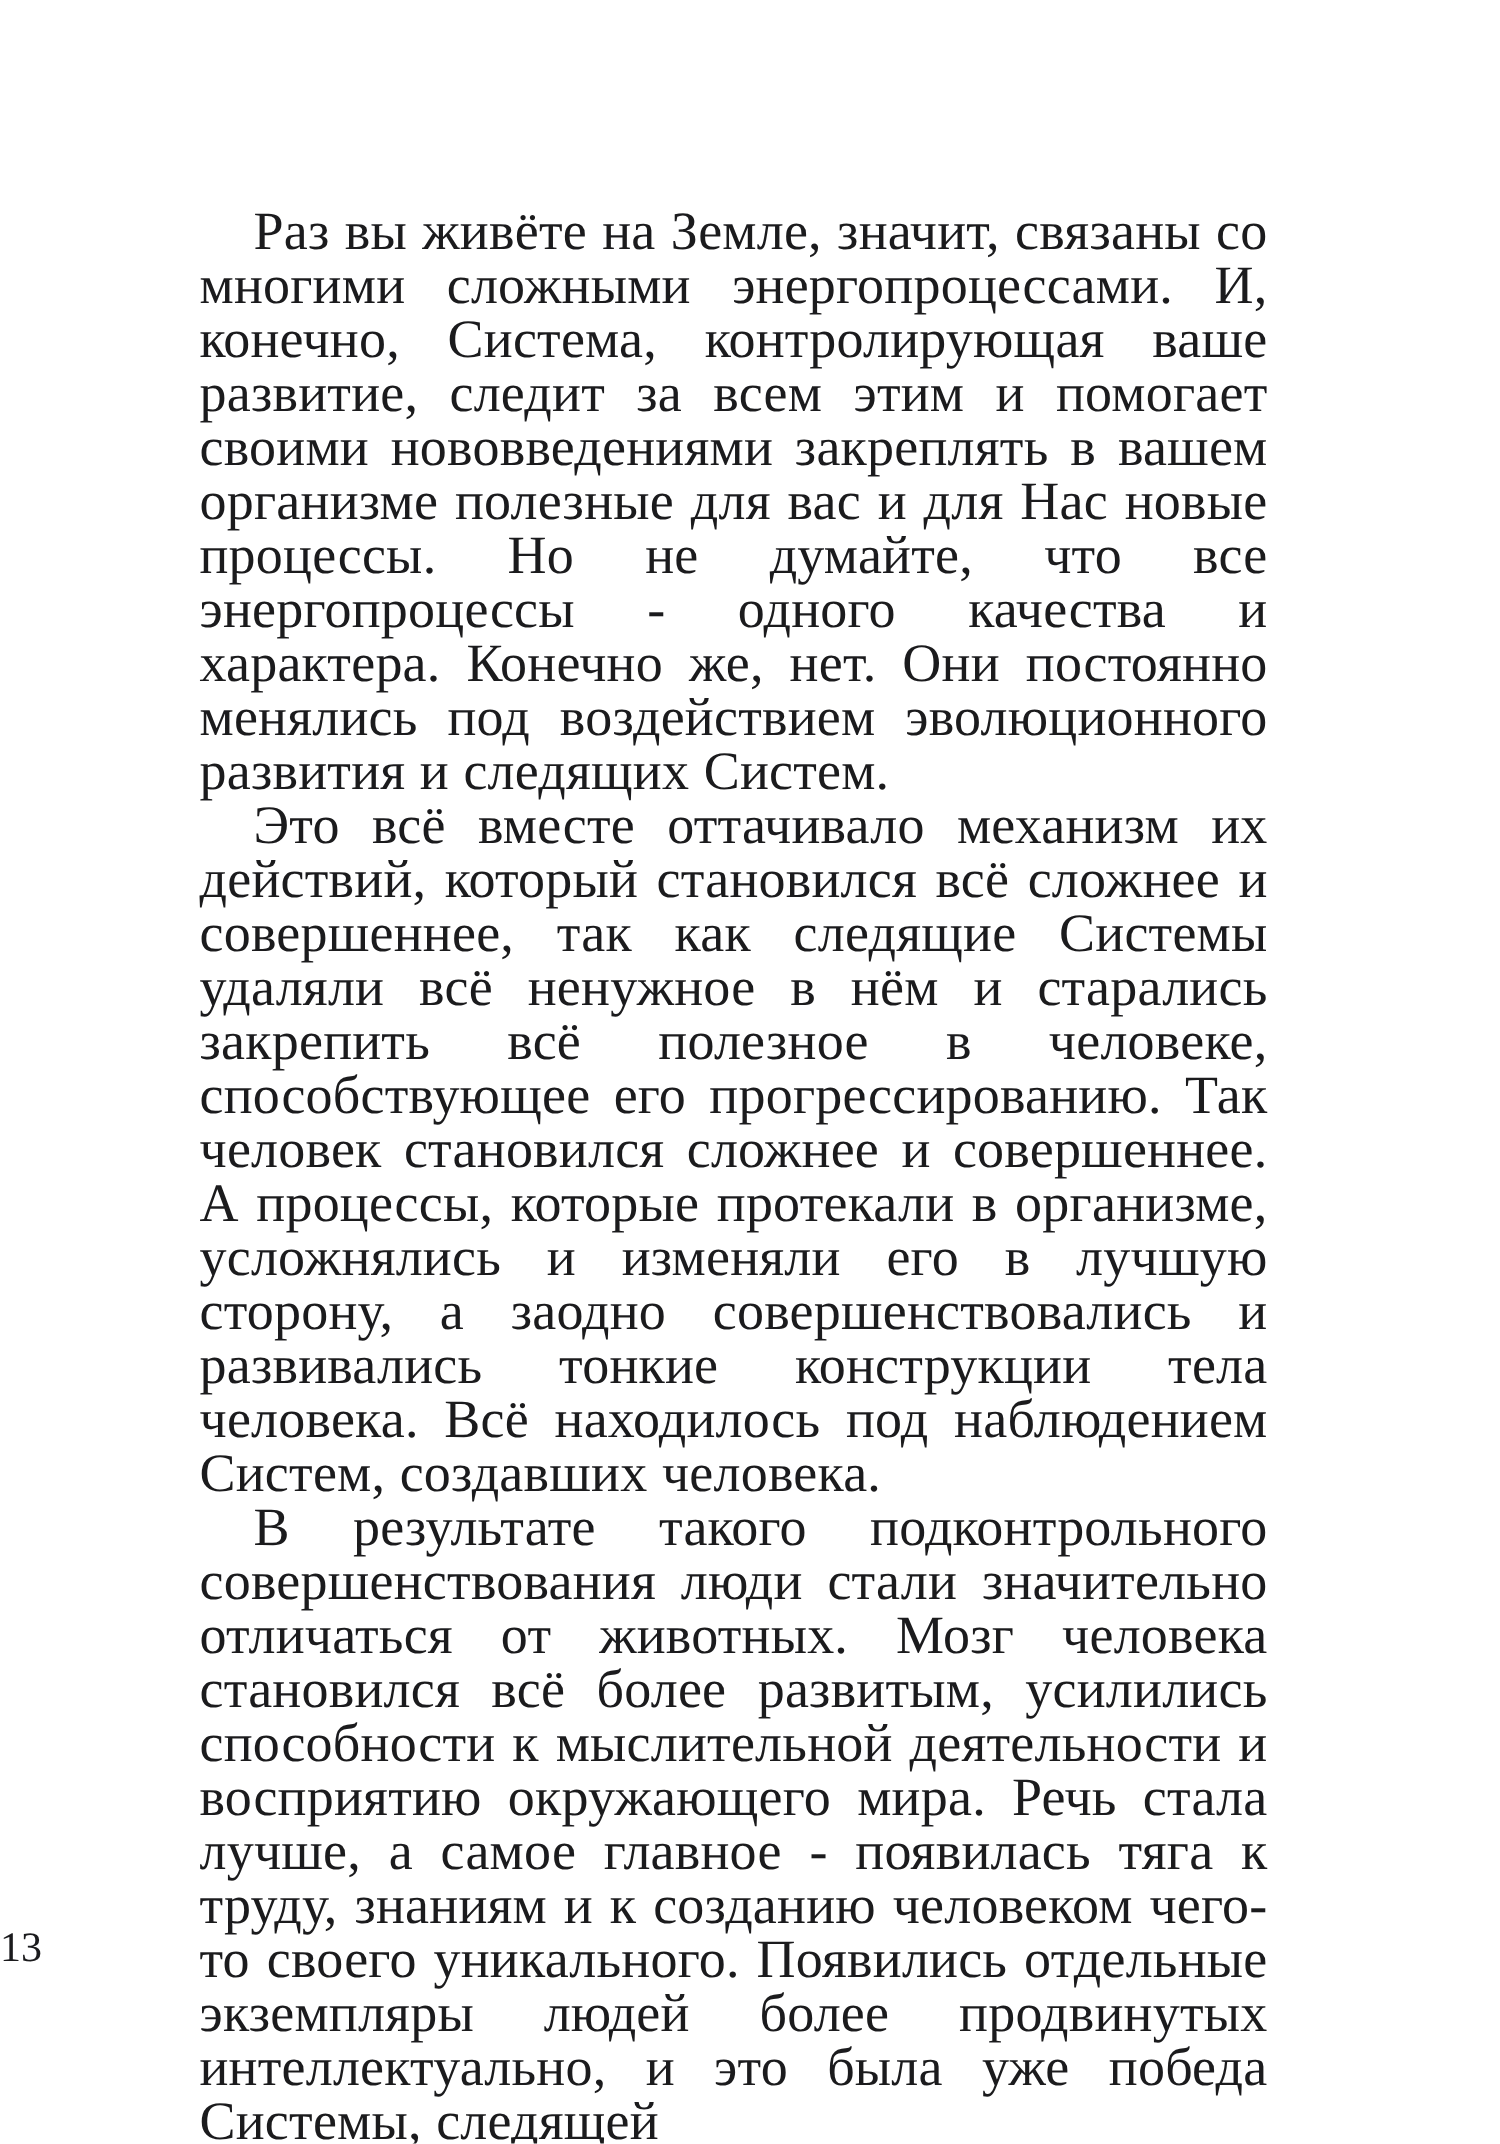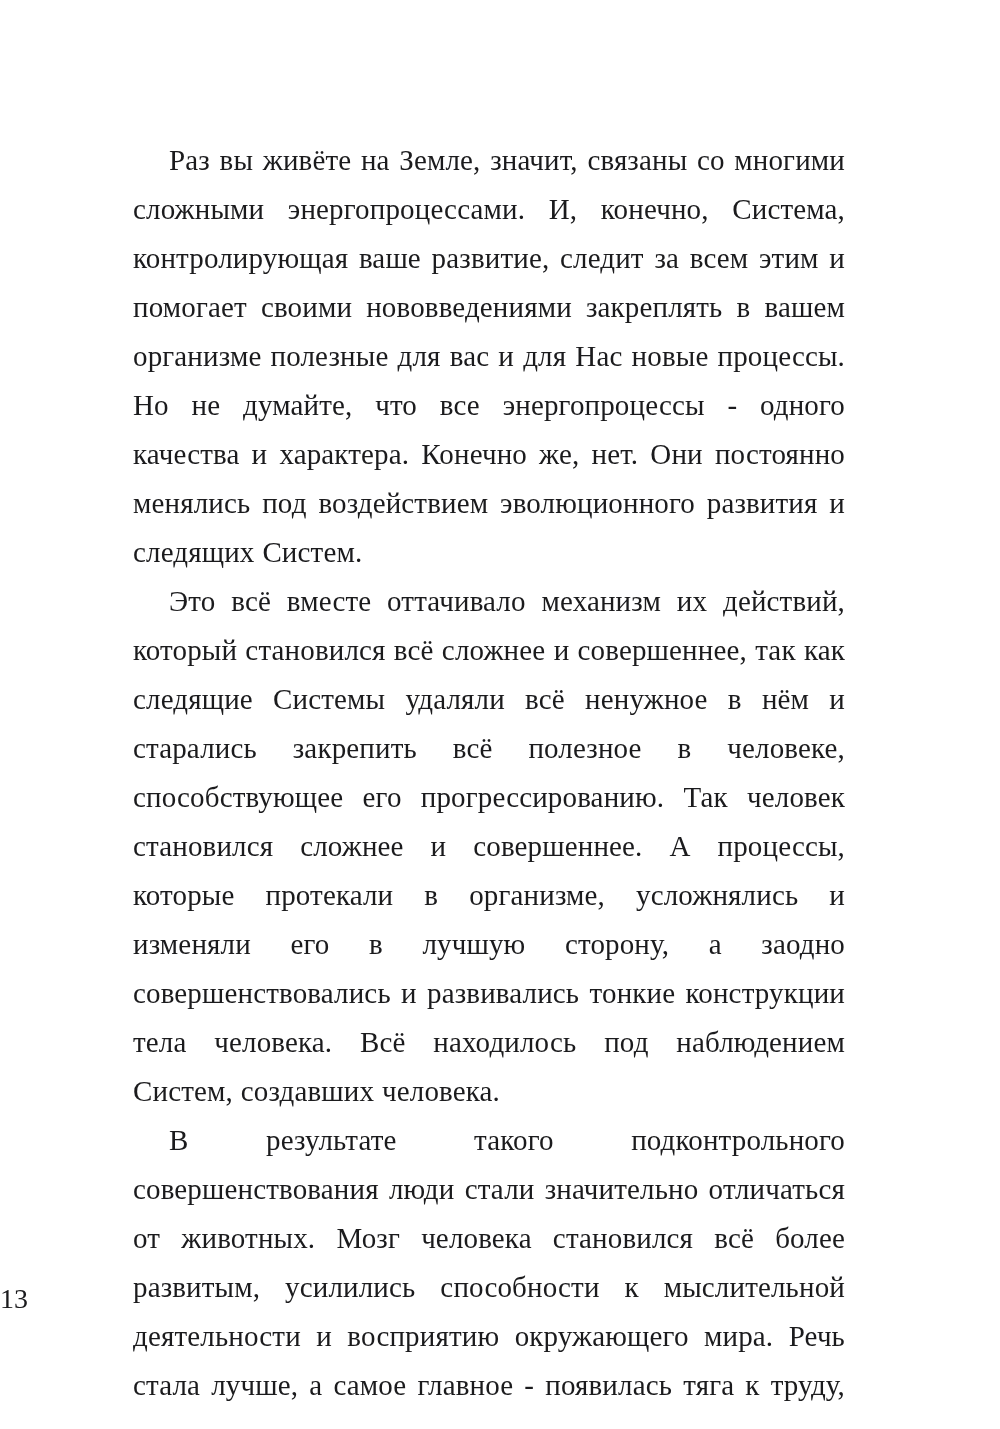--- a/index.html
+++ b/index.html
@@ -29,22 +29,22 @@
     position: absolute;
     left: 133px;
     top: 136px;
     width: 712px;
   }
 
   .para {
     margin: 0;
     text-indent: 36px;
     text-align: justify;
-    font-size: 29px;
-    line-height: 49px;
+    font-size: 36px;
+    line-height: 36px;
     letter-spacing: 0.15px;
     word-spacing: 0.5px;
     color: #1b1b1d;
     hyphens: manual;
     -webkit-hyphens: manual;
   }
 
   .page-number {
     position: absolute;
     left: 0;

